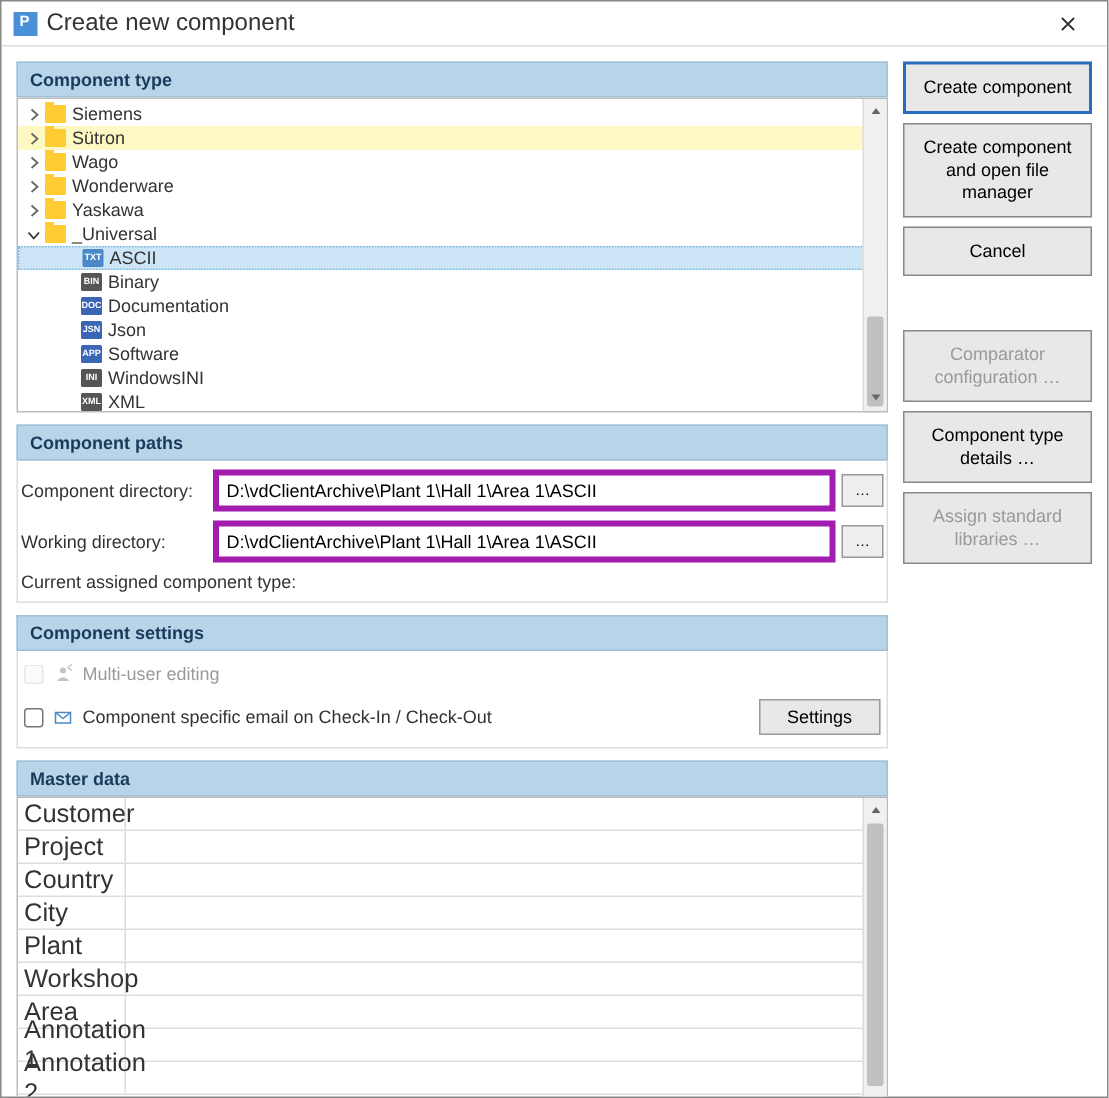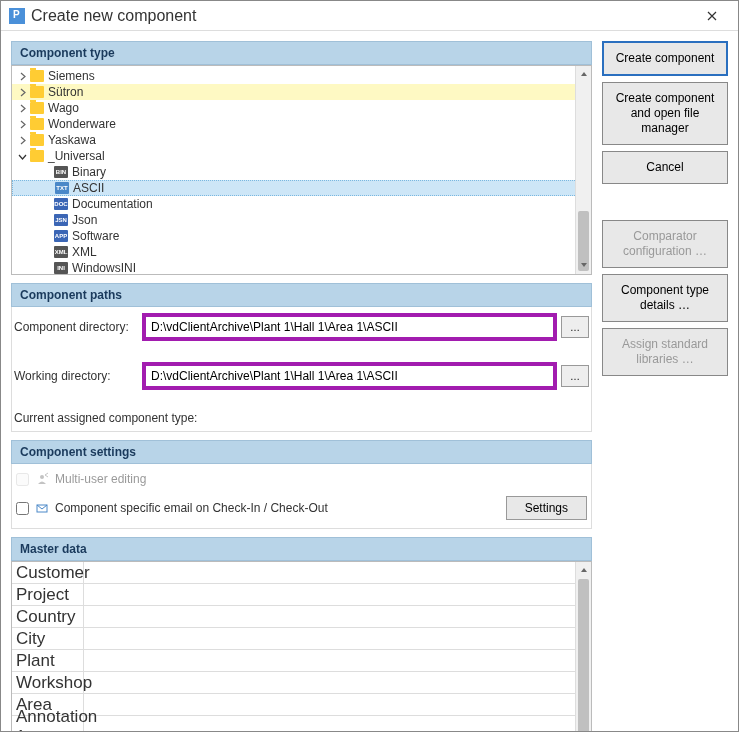--- a/index.html
+++ b/index.html
@@ -139,21 +139,21 @@
   justify-content: center;
   font-size: 6px;
   font-weight: bold;
   color: #fff;
 }
 .tree-label { font-size: 12px; }
 .indent-2 { padding-left: 42px; }
 
 .paths-section { margin-top: 8px; }
 .paths-body { padding: 6px 2px; border: 1px solid #ddd; border-top:none; }
-.path-row { display: flex; align-items: center; margin-bottom: 21px; gap: 4px; }
+.path-row { display: flex; align-items: center; margin-bottom: 6px; gap: 4px; }
 .path-label { width: 124px; font-size: 12px; color: #333; }
 .path-input {
   flex: 1;
   border: 4px solid #a21caf;
   padding: 3px 5px;
   font-family: inherit;
   font-size: 12px;
 }
 .browse-btn {
   width: 28px;
@@ -287,47 +287,47 @@
           </div>
           <div class="tree-row">
             <span class="expander">
               <svg viewBox="0 0 9 9">
                 <path d="M1 3 L4.5 7 L8 3" fill="none" stroke="#333" stroke-width="1.2"></path>
               </svg>
             </span>
             <span class="folder-icon"></span>
             <span class="tree-label">_Universal</span>
           </div>
-          <div class="tree-row indent-2">
-            <span class="file-icon" style="background:#555">BIN</span>
-            <span class="tree-label">Binary</span>
-          </div>
           <div class="tree-row indent-2 selected">
             <span class="file-icon" style="background:#4a88c8">TXT</span>
             <span class="tree-label">ASCII</span>
           </div>
           <div class="tree-row indent-2">
+            <span class="file-icon" style="background:#555">BIN</span>
+            <span class="tree-label">Binary</span>
+          </div>
+          <div class="tree-row indent-2">
             <span class="file-icon" style="background:#3b66b5">DOC</span>
             <span class="tree-label">Documentation</span>
           </div>
           <div class="tree-row indent-2">
             <span class="file-icon" style="background:#3b66b5">JSN</span>
             <span class="tree-label">Json</span>
           </div>
           <div class="tree-row indent-2">
             <span class="file-icon" style="background:#3b66b5">APP</span>
             <span class="tree-label">Software</span>
           </div>
           <div class="tree-row indent-2">
+            <span class="file-icon" style="background:#555">INI</span>
+            <span class="tree-label">WindowsINI</span>
+          </div>
+          <div class="tree-row indent-2">
             <span class="file-icon" style="background:#555">XML</span>
             <span class="tree-label">XML</span>
-          </div>
-          <div class="tree-row indent-2">
-            <span class="file-icon" style="background:#555">INI</span>
-            <span class="tree-label">WindowsINI</span>
           </div>
         </div>
       <div class="scrollbar">
         <div class="scrollbar-arrow">
             <svg viewBox="0 0 8 8" width="8" height="8">
               <path d="M4 2 L7 6 L1 6 Z" fill="#666"></path>
             </svg>
           </div>
         <div class="scrollbar-thumb" style="height:60px;margin-top:130px;"></div>
         <div class="scrollbar-arrow" style="position:absolute;bottom:1px;">

